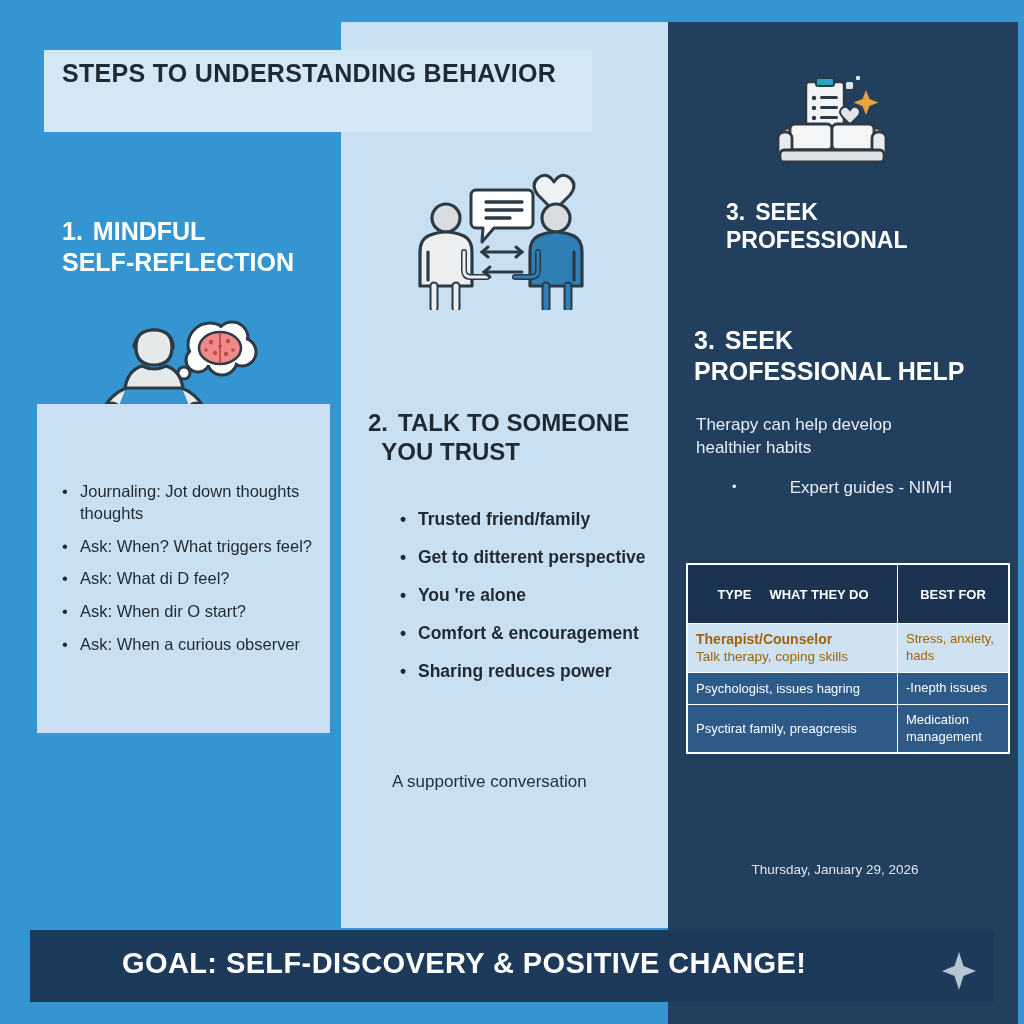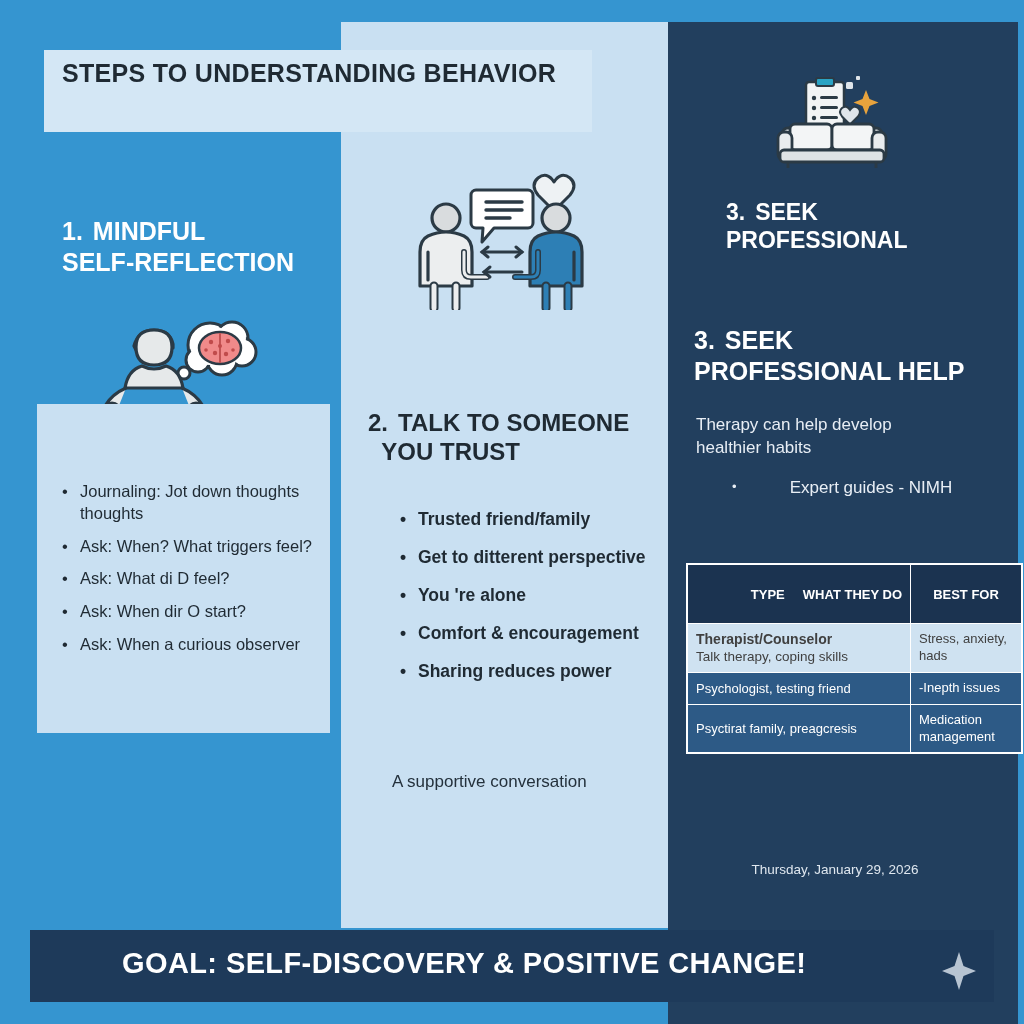--- a/index.html
+++ b/index.html
@@ -187,24 +187,24 @@
     text-align: left;
   }
   .tbl thead th {
     background: #1b3350;
     color: #ffffff;
     font-size: 13px;
     font-weight: bold;
     text-align: center;
     height: 44px;
   }
-  .tbl thead th.h-type { text-align: right; padding-left: 22px; }
+  .tbl thead th.h-type { text-align: center; padding-left: 9px; }
   .r-light td {
     background: #cfe2f1;
-    color: #404040;
+    color: #a16207;
   }
   .r-dark td {
     background: #2d5a86;
     color: #ffffff;
   }
   .cell-strong {
     font-weight: bold;
     font-size: 14px;
     display: block;
     margin-bottom: 2px;
@@ -447,21 +447,21 @@
     </thead>
     <tbody>
       <tr class="r-light">
         <td class="w-type">
           <span class="cell-strong">Therapist/Counselor</span>
           <span class="cell-sub">Talk therapy, coping skills</span>
         </td>
         <td class="col-best w-best">Stress, anxiety, hads</td>
       </tr>
       <tr class="r-dark">
-        <td class="w-type">Psychologist, testing friend</td>
+        <td class="w-type">Psychologist, issues hagring</td>
         <td class="col-best w-best">-Inepth issues</td>
       </tr>
       <tr class="r-dark">
         <td class="w-type">Psyctirat family, preagcresis</td>
         <td class="col-best w-best">Medication management</td>
       </tr>
     </tbody>
   </table>
 
   <div class="date-line">Thursday, January 29, 2026</div>

